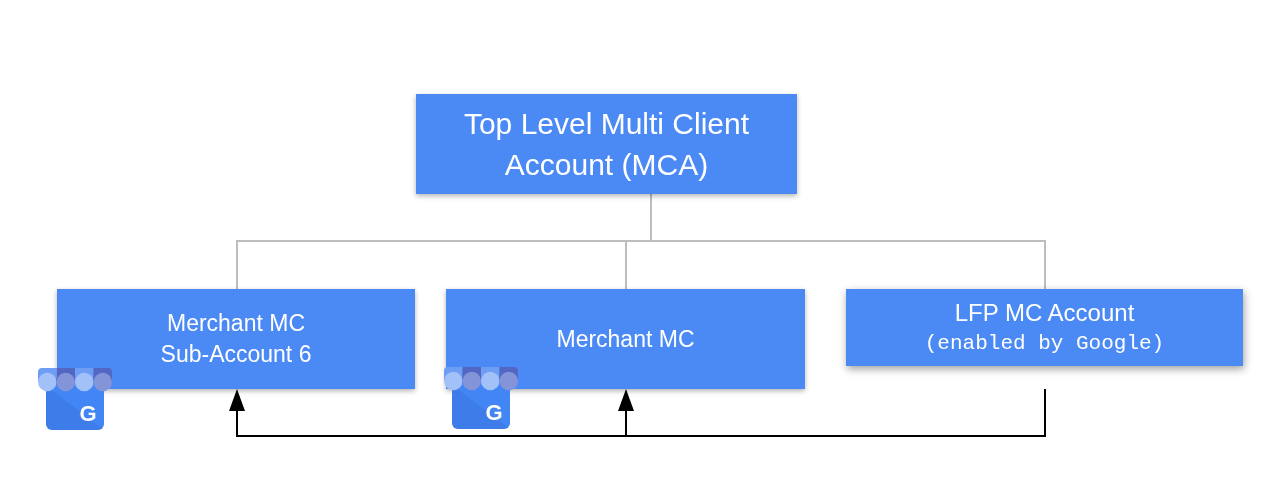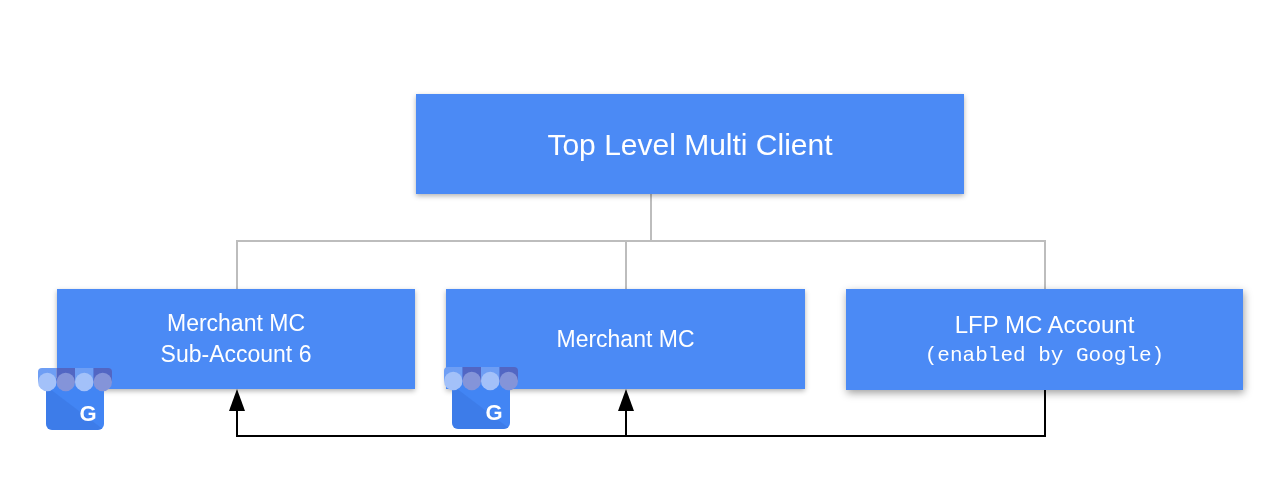--- a/index.html
+++ b/index.html
@@ -37,27 +37,27 @@
     background: #4b8af5;
     color: #ffffff;
     display: flex;
     flex-direction: column;
     align-items: center;
     justify-content: center;
     text-align: center;
     box-shadow: 0 2px 5px rgba(0,0,0,0.30);
     z-index: 2;
   }
-  #node-mca  { left: 416px; top: 94px;  width: 548px; height: 100px;
+  #node-mca  { left: 416px; top: 94px;  width: 381px; height: 100px;
                font-size: 30px; line-height: 41px; }
   #node-sub1 { left: 57px;  top: 289px; width: 358px; height: 100px;
                font-size: 23px; line-height: 31px; }
   #node-sub2 { left: 446px; top: 289px; width: 359px; height: 100px;
                font-size: 23px; line-height: 31px; }
-  #node-lfp  { left: 846px; top: 289px; width: 397px; height: 101px;
+  #node-lfp  { left: 846px; top: 289px; width: 397px; height: 77px;
                font-size: 24px; line-height: 32px;
                box-shadow: 1px 3px 8px rgba(0,0,0,0.38); text-align: center; }
   #node-lfp .sub { font-size: 21px; line-height: 29px; font-family: Liberation Mono, monospace; }
 
   
   .gmb-icon { position: absolute; z-index: 3; }
   #gmb-icon-1 { left: 38px;  top: 368px; }
   #gmb-icon-2 { left: 444px; top: 367px; }
   .gmb-g {
     font-family: "Liberation Sans", sans-serif;
@@ -83,20 +83,21 @@
   <div class="bline" id="arrow2-stem"></div>
   <svg class="arrowhead" id="arrow1-head" width="16" height="22" viewBox="0 0 16 22">
     <polygon points="8,0 16,22 0,22" fill="#000000"></polygon>
   </svg>
   <svg class="arrowhead" id="arrow2-head" width="16" height="22" viewBox="0 0 16 22">
     <polygon points="8,0 16,22 0,22" fill="#000000"></polygon>
   </svg>
 
   <div class="box" id="node-mca">
     <div>Top Level Multi Client</div>
+    <div>Account (MCA)</div>
   </div>
 
   <div class="box" id="node-sub1">
     <div>Merchant MC</div>
     <div>Sub-Account 6</div>
   </div>
 
   <div class="box" id="node-sub2">
     <div>Merchant MC</div>
   </div>

